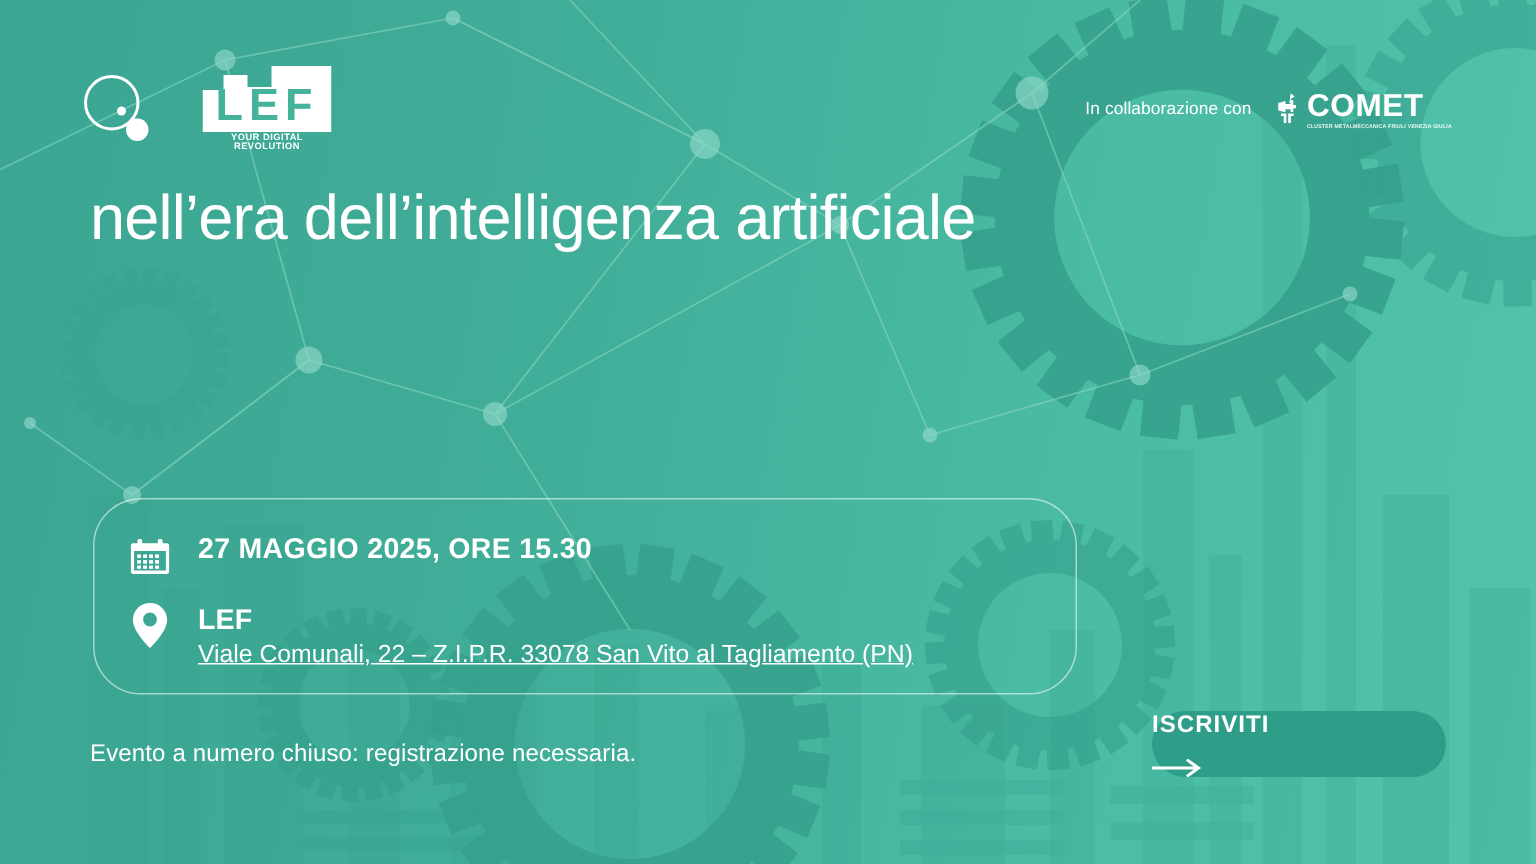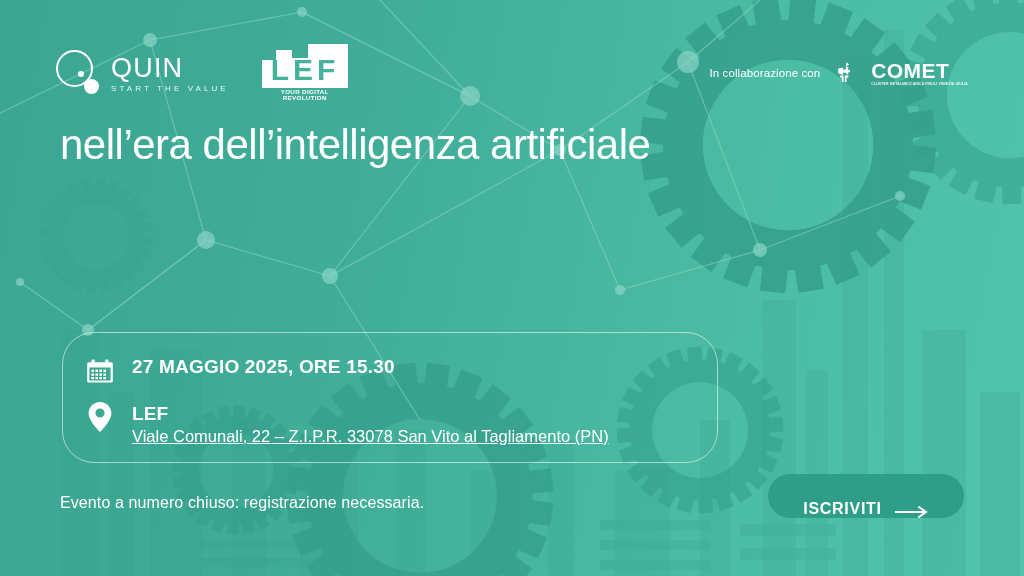--- a/index.html
+++ b/index.html
@@ -64,21 +64,21 @@
     position:absolute; left:0; top:45px; width:86px;
     text-align:center;
     font-size:6.2px; font-weight:700; color:#fff;
     letter-spacing:.35px; line-height:1;
   }
 
   .collab { margin-left:auto; display:flex; align-items:center; gap:16px; }
   .collab-label {
     font-size:11.5px; color:#ffffff; font-weight:400; letter-spacing:.1px;padding-left:31px;
   }
-  .comet-logo { position:relative; display:flex; align-items:flex-start; gap:16px; }
+  .comet-logo { position:relative; display:flex; align-items:flex-start; gap:2px; }
   .comet-mark { width:19px; height:22px; margin-top:1px; }
   .comet-right { display:flex; flex-direction:column; }
   .comet-word {
     font-size:21px; font-weight:700; color:#fff; letter-spacing:.4px;
     line-height:1;
   }
   .comet-tag {
     font-size:3.4px; color:#ffffff; letter-spacing:.18px;
     line-height:1.1; margin-top:2px; font-weight:700;
     transform:scaleY(1.05); transform-origin:left top;
@@ -133,23 +133,24 @@
   .footer-note {
     position:absolute; left:60px; top:494px;
     font-size:16px; color:#ffffff; font-weight:400; letter-spacing:.1px;
     z-index:5;
   }
   .cta-button {
     position:absolute; left:768px; top:474px;
     width:196px; height:44px;
     background:#2f9e89;
     border:none; border-radius:22px;
-    display:flex; align-items:flex-end; justify-content:center; gap:13px;
+    display:flex; align-items:flex-start; justify-content:center; gap:13px;
     cursor:pointer;
     z-index:6;
+    flex-direction:column;
   }
   .cta-label {
     font-size:16px; font-weight:700; color:#fff; letter-spacing:.7px;
   }
   .cta-arrow { display:flex; align-items:center; }
 </style>
 </head>
 <body>
 
 <div id="banner">
@@ -263,24 +264,20 @@
   </svg>
 
   <div class="header">
 
     <div class="quin-logo">
       <div class="quin-mark">
         <span class="ring"></span>
         <span class="dot-sm"></span>
         <span class="dot-lg"></span>
       </div>
-      <div class="quin-text">
-        <div class="quin-word">QUIN</div>
-        <div class="quin-tag">START THE VALUE</div>
-      </div>
     </div>
 
     <div class="lef-logo">
       <svg class="lef-shape" viewBox="0 0 86 44" preserveAspectRatio="none">
         <path d="M0,16 L14,16 L14,6 L30,6 L30,14 L46,14 L46,0 L86,0 L86,44 L0,44 Z" fill="#ffffff"></path>
         <text x="43" y="36" text-anchor="middle" font-family="Liberation Sans, sans-serif" font-size="30" font-weight="700" letter-spacing="4" fill="#45b29c">LEF</text>
       </svg>
       <div class="lef-tag">YOUR DIGITAL REVOLUTION</div>
     </div>
 

